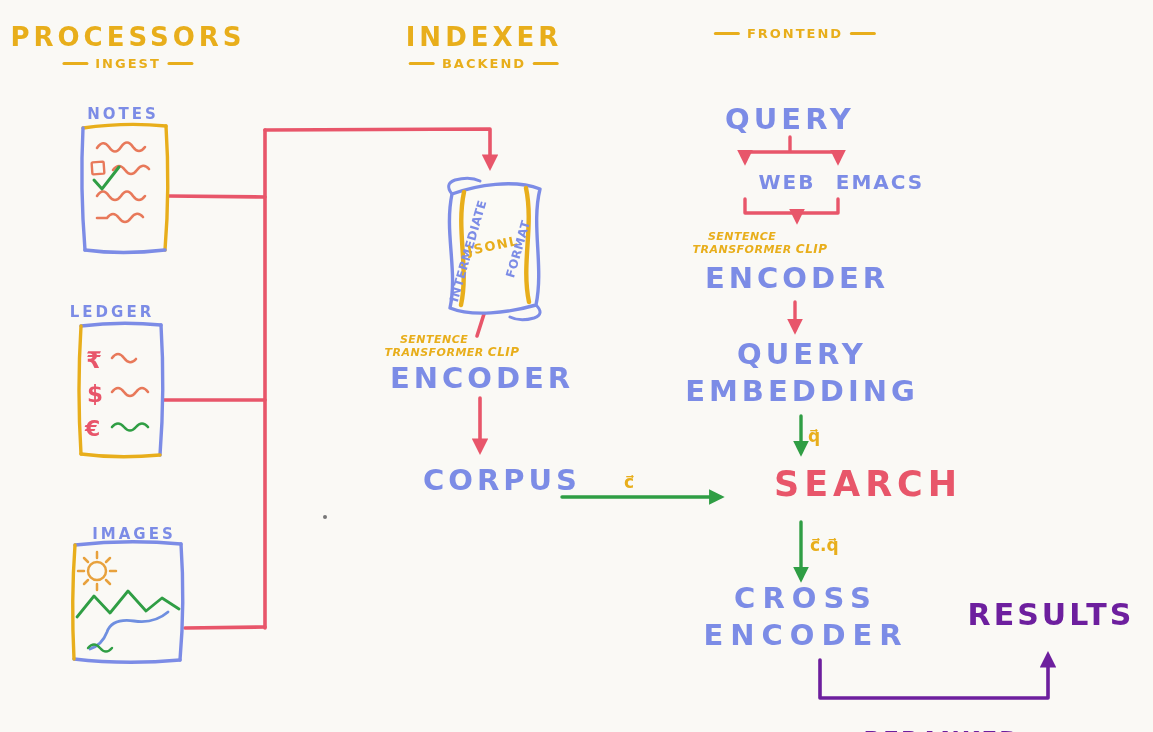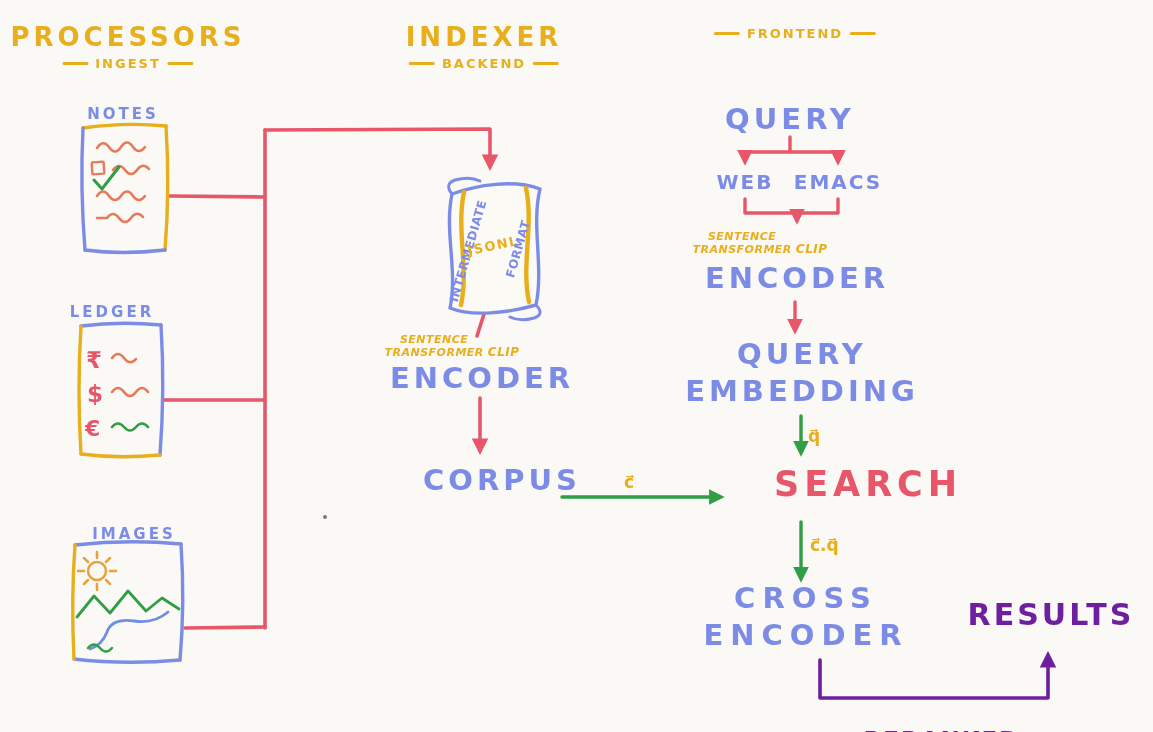--- a/index.html
+++ b/index.html
@@ -9,21 +9,21 @@
   .layer { position:absolute; inset:0; }
   .abs { position:absolute; }
   .cx { transform:translateX(-50%); white-space:nowrap; text-align:center; }
   .col-title { color:#e8ae1b; font-weight:bold; font-size:26px; letter-spacing:4px; }
   .subtitle { display:flex; align-items:center; justify-content:center; gap:7px;
               color:#e8ae1b; font-weight:bold; font-size:13px; letter-spacing:2px; margin-top:4px; }
   .dash { display:inline-block; width:26px; height:3px; background:#e8ae1b; border-radius:2px; }
   .card-label { color:#7c8ce6; font-weight:bold; font-size:15px; letter-spacing:3px; }
   .big { color:#7c8ce6; font-weight:bold; font-size:29px; letter-spacing:4px; line-height:37px; }
   .wide > div { letter-spacing:7px; }
-  .mid { color:#7c8ce6; font-weight:bold; font-size:20px; letter-spacing:2px; }
+  .mid { color:#7c8ce6; font-weight:bold; font-size:20px; letter-spacing:2px;margin-left:42px; }
   .search { color:#e8566a; font-weight:bold; font-size:35px; letter-spacing:5px;margin-left:44px; }
   .purple-big { color:#6d1f9e; font-weight:bold; font-size:30px; letter-spacing:3px; }
   .purple-mid { color:#6d1f9e; font-weight:bold; font-size:23px; letter-spacing:2px; }
   .vec { color:#e8ae1b; font-weight:bold; font-size:17px; }
   .model-tag { transform:translateX(-50%); display:flex; align-items:flex-end; gap:4px;
                color:#e8ae1b; font-weight:bold; font-size:11px; letter-spacing:0.5px;
                line-height:13px; text-align:center; white-space:nowrap;font-style:italic; }
   .model-clip { font-size:12px; margin-bottom:0; }
   svg text { font-family:"DejaVu Sans","Liberation Sans",sans-serif; font-weight:bold; }
 </style>

